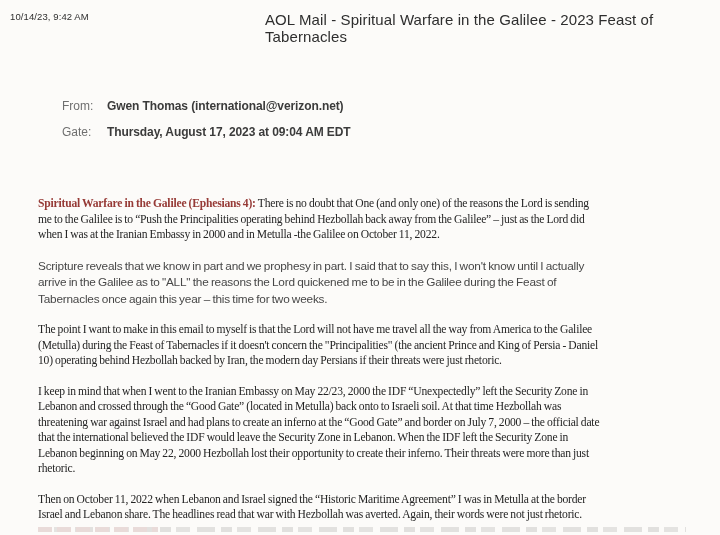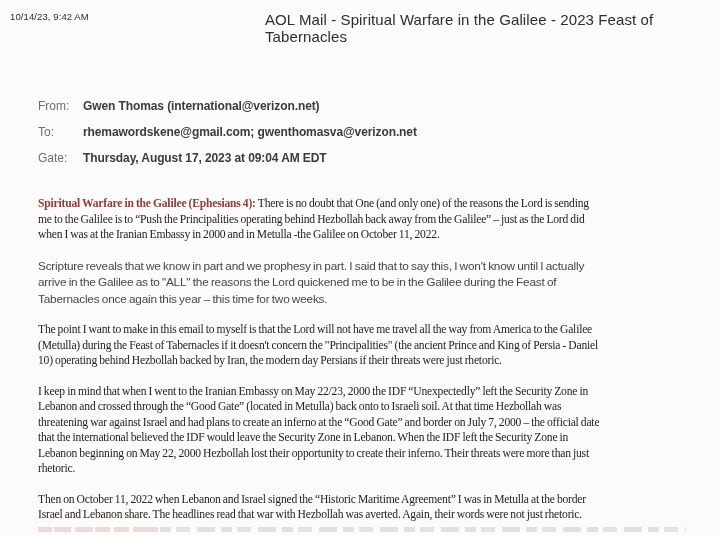--- a/index.html
+++ b/index.html
@@ -41,20 +41,21 @@
   }
   .meta {
     position: absolute;
     left: 38px;
     top: 99px;
   }
   .meta-row {
     display: flex;
     height: 26px;
     align-items: flex-start;
+    margin-left: 24px;
   }
   .meta-label {
     width: 45px;
     flex: 0 0 45px;
     font-size: 12px;
     color: #6f6f6f;
   }
   .meta-value {
     font-size: 12px;
     font-weight: bold;
@@ -132,24 +133,20 @@
 
   <div class="print-doc-title">AOL Mail - Spiritual Warfare in the Galilee - 2023 Feast of Tabernacles</div>
 
 
   <div class="meta">
     <div class="meta-row">
       <span class="meta-label">From:</span>
       <span class="meta-value">Gwen Thomas (international@verizon.net)</span>
     </div>
     <div class="meta-row">
-      <span class="meta-label">To:</span>
-      <span class="meta-value">rhemawordskene@gmail.com; gwenthomasva@verizon.net</span>
-    </div>
-    <div class="meta-row">
       <span class="meta-label">Gate:</span>
       <span class="meta-value">Thursday, August 17, 2023 at 09:04 AM EDT</span>
     </div>
   </div>
 
   <div class="body">
     <p class="para para-serif"><span class="lead-red">Spiritual Warfare in the Galilee (Ephesians 4):</span><span> There is no doubt that One (and only one) of the reasons the Lord is sending
 me to the Galilee is to “Push the Principalities operating behind Hezbollah back away from the Galilee” – just as the Lord did
 when I was at the Iranian Embassy in 2000 and in Metulla -the Galilee on October 11, 2022.</span></p>
 

